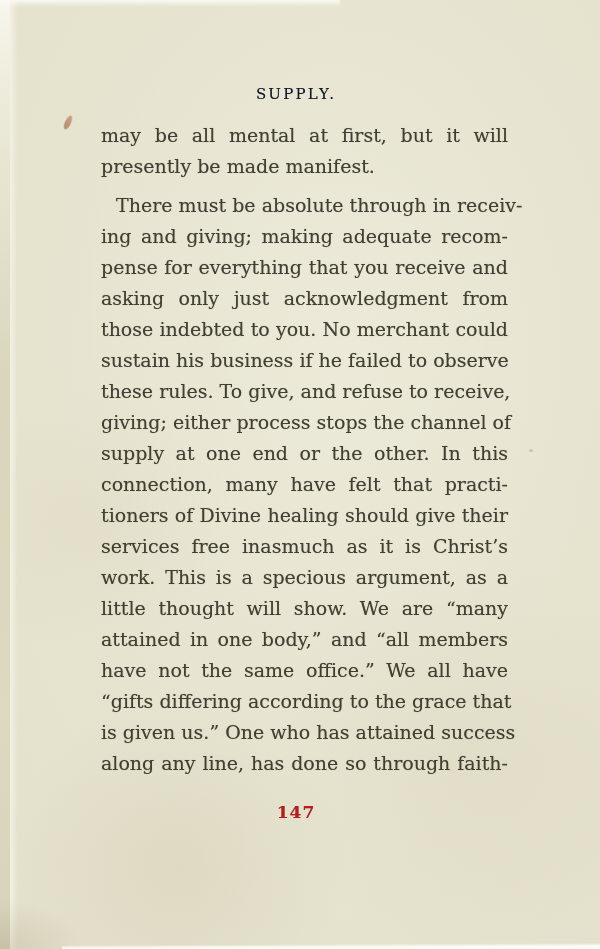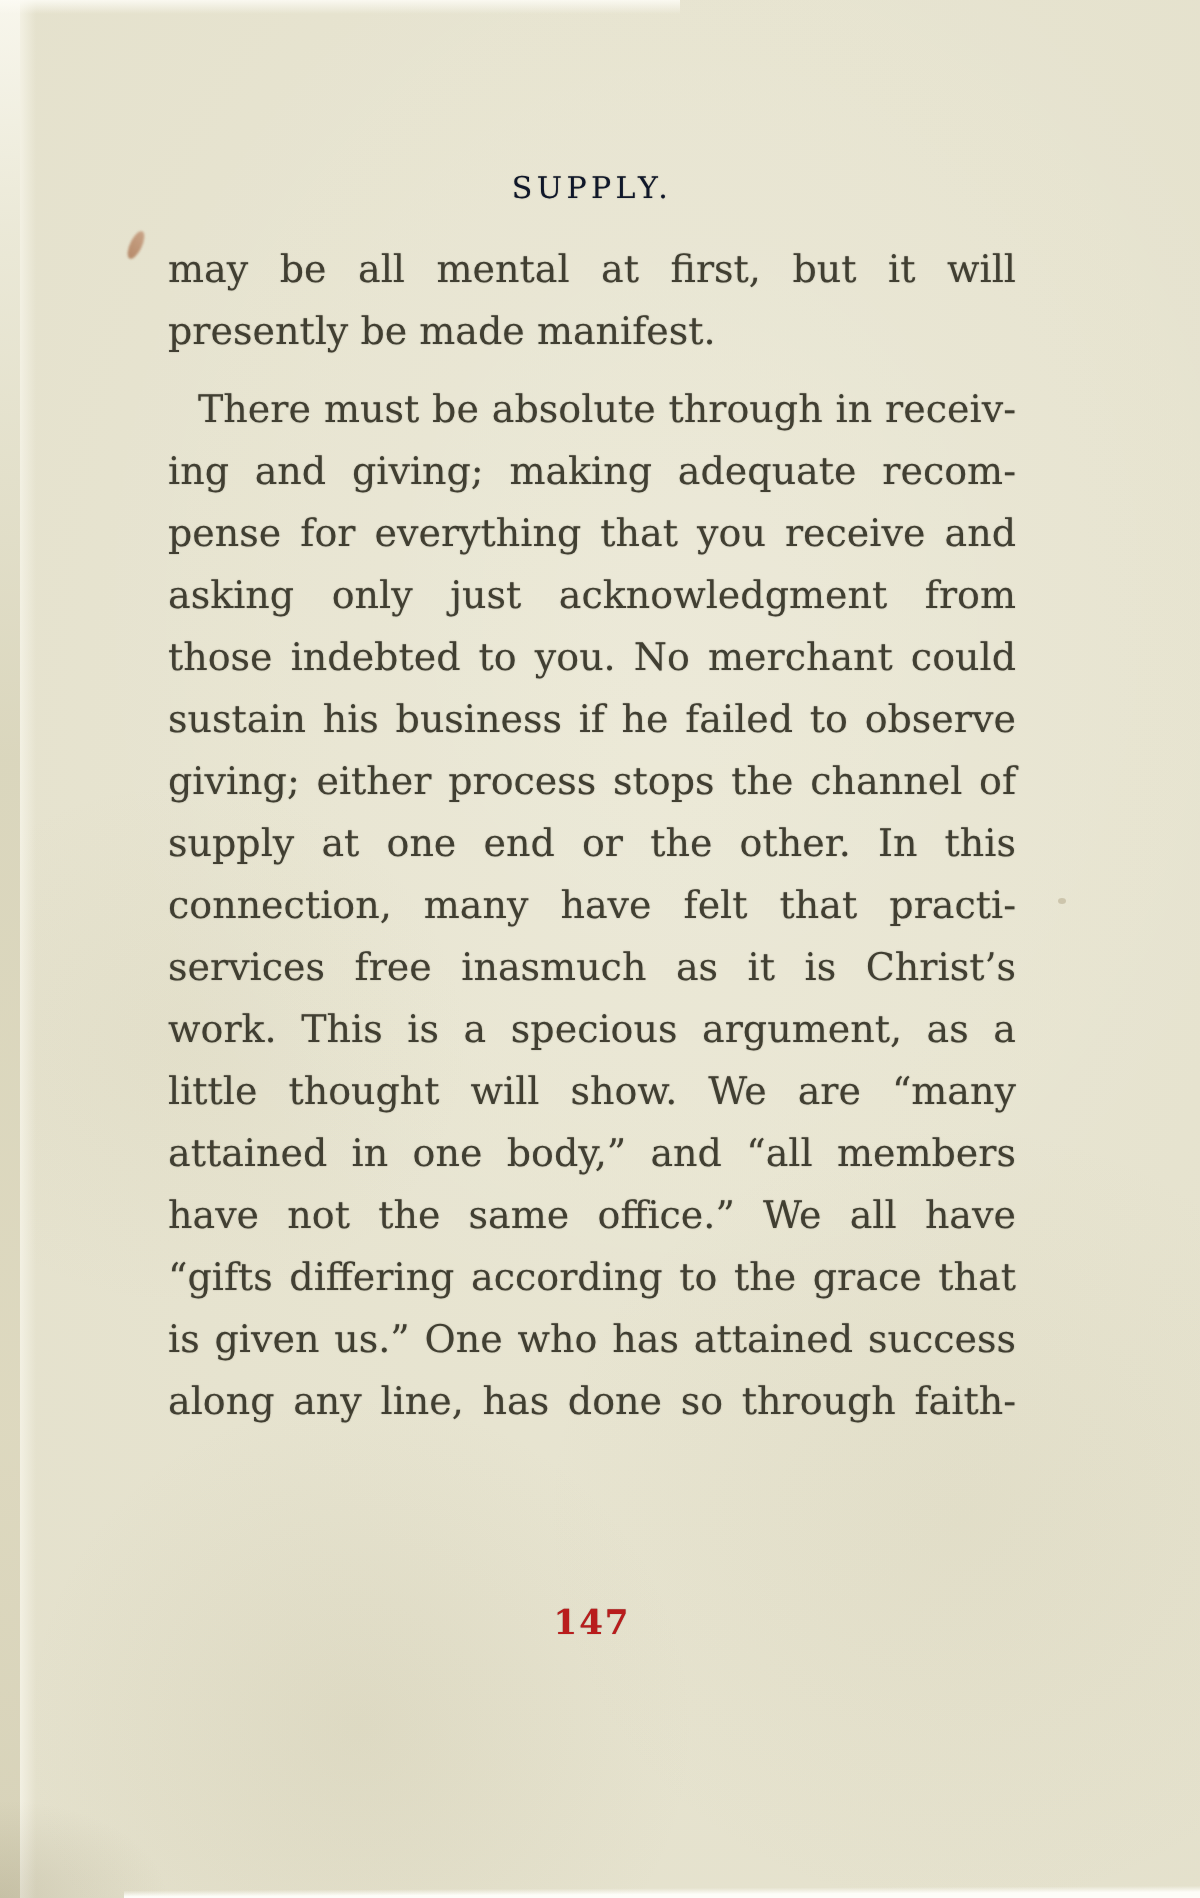--- a/index.html
+++ b/index.html
@@ -97,20 +97,21 @@
     font-size: 19px;
     text-shadow: 0 0 0.7px rgba(65,63,50,0.45);
   }
   .line {
     line-height: 31px;
     height: 31px;
     text-align: justify;
     text-align-last: justify;
     white-space: nowrap;
     overflow: visible;
+    margin-left: 17px;
   }
   .line.end-of-paragraph {
     text-align-last: left;
   }
   .line.paragraph-start {
     padding-left: 15px;
   }
   .line.gap-before {
     margin-top: 8px;
   }
@@ -142,23 +143,25 @@
 
 <div class="text-block">
   <div class="line">may be all mental at first, but it will</div>
   <div class="line end-of-paragraph">presently be made manifest.</div>
   <div class="line paragraph-start gap-before">There must be absolute through in receiv-</div>
   <div class="line">ing and giving; making adequate recom-</div>
   <div class="line">pense for everything that you receive and</div>
   <div class="line">asking only just acknowledgment from</div>
   <div class="line">those indebted to you.  No merchant could</div>
   <div class="line">sustain his business if he failed to observe</div>
+  <div class="line">these rules.  To give, and refuse to receive,</div>
   <div class="line">giving; either process stops the channel of</div>
   <div class="line">supply at one end or the other.  In this</div>
   <div class="line">connection, many have felt that practi-</div>
+  <div class="line">tioners of Divine healing should give their</div>
   <div class="line">services free inasmuch as it is Christ’s</div>
   <div class="line">work.  This is a specious argument, as a</div>
   <div class="line">little thought will show.  We are “many</div>
   <div class="line">attained in one body,” and “all members</div>
   <div class="line">have not the same office.”  We all have</div>
   <div class="line">“gifts differing according to the grace that</div>
   <div class="line">is given us.”  One who has attained success</div>
   <div class="line">along any line, has done so through faith-</div>
 </div>
 

